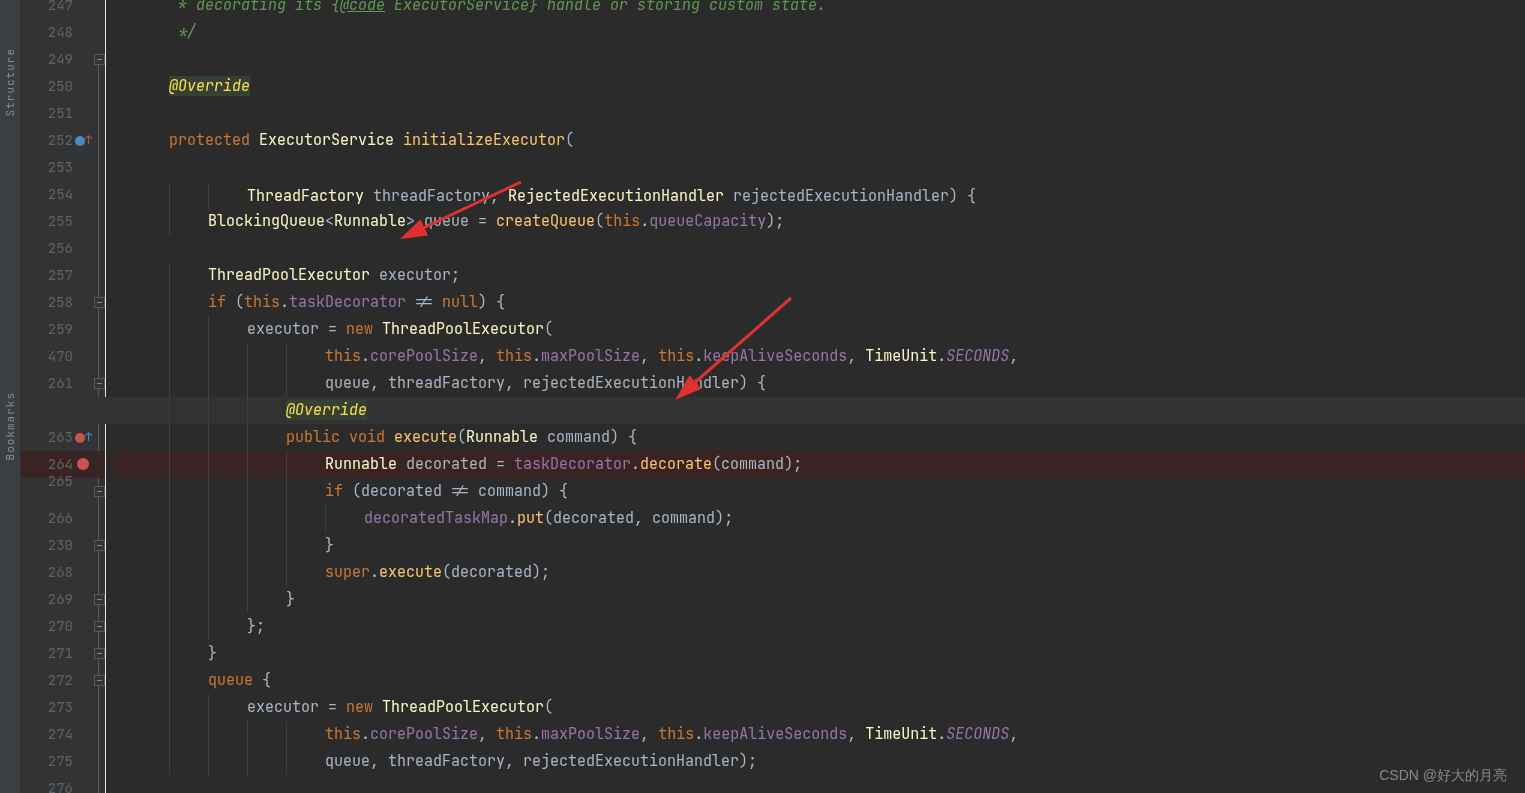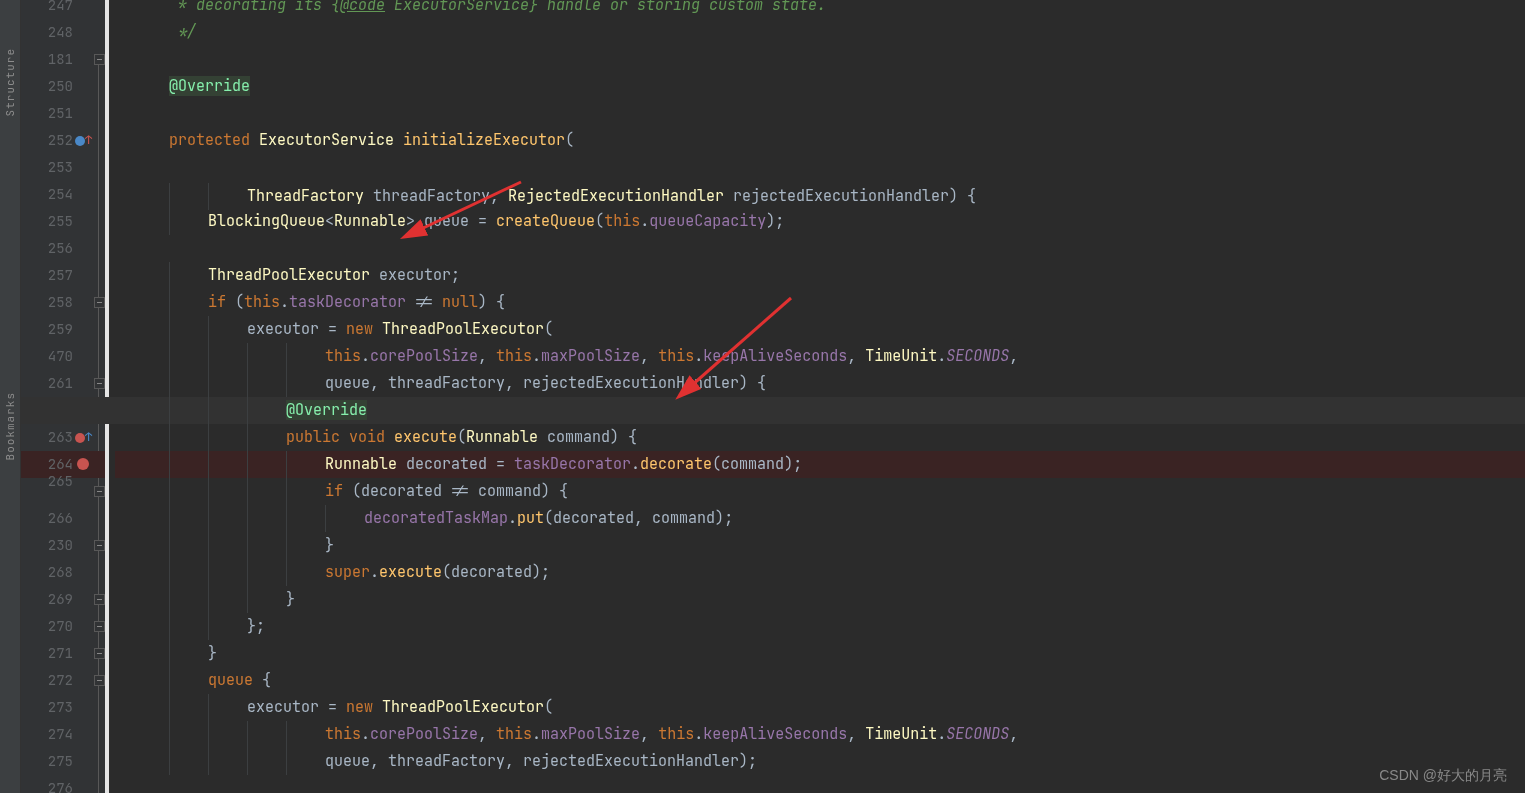--- a/index.html
+++ b/index.html
@@ -7,40 +7,40 @@
     overflow:hidden;}
   .editor{display:flex;height:100%;}
   .tool-strip{width:20px;background:#3c3f41;border-right:1px solid #323232;
     display:flex;flex-direction:column;align-items:center;padding-top:40px;
     color:#8c8c8c;font-size:11px;}
   .tool-strip .tab{writing-mode:vertical-rl;transform:rotate(180deg);
     padding:8px 2px;cursor:pointer;letter-spacing:1px;}
   .tool-strip .tab + .tab{margin-top:260px;}
   .main{flex:1;position:relative;}
   .gutter{position:absolute;left:0;top:0;bottom:0;width:84px;
-    background:#313335;border-right:4px solid #e5e5e5;}
+    background:#313335;border-right:1px solid #e5e5e5;}
   .gutter .ln{position:absolute;left:0;width:52px;text-align:right;
     color:#606366;font-size:14px;height:27px;line-height:27px;}
   .gutter .glyph{position:absolute;left:54px;height:27px;line-height:27px;
     font-size:12px;color:#606366;}
   .gutter .fold{position:absolute;left:72px;width:12px;height:27px;
     display:flex;align-items:center;justify-content:center;}
   .gutter .fold::before{content:'';width:9px;height:9px;border:1px solid #585858;
     background:#313335;}
   .gutter .fold.minus::after{content:'';position:absolute;width:5px;height:1px;
     background:#888;}
   .gutter .vline{position:absolute;left:77px;width:1px;background:#585858;}
   .code{position:absolute;left:94px;right:0;top:0;bottom:0;}
   .code .row{position:absolute;left:0;right:0;height:27px;line-height:27px;
     white-space:pre;padding-left:16px;}
   .hl-line{position:absolute;left:0;right:0;height:27px;background:#323232;}
   .bp-line{position:absolute;left:0;right:0;height:27px;background:#3a2323;}
   .gutter .bp-dot{position:absolute;left:56px;width:12px;height:12px;
     background:#c75450;border-radius:50%;top:7px;}
-  .c-an{color:#86efac;}
+  .c-an{color:#fde047;font-style:italic;}
   .c-an.hlbg{background:#344134;}
   .c-kw{color:#cc7832;}
   .c-ty{color:#fef9c3;}
   .c-fn{color:#ffc66d;}
   .c-fd{color:#9876aa;}
   .c-co{color:#9876aa;font-style:italic;}
   .c-pn{color:#a9b7c6;}
   .c-op{color:#a9b7c6;}
   .c-br{color:#a9b7c6;}
   .c-doc{color:#629755;font-style:italic;}
@@ -62,21 +62,21 @@
 <div class="editor">
   <div class="tool-strip">
     <div class="tab">Structure</div>
     <div class="tab">Bookmarks</div>
   </div>
   <div class="main">
     <div class="gutter">
         <div class="vline" style="top: 59px; height: 783px;"></div>
         <div class="ln" style="top: -8px;">247</div>
         <div class="ln" style="top: 19px;">248</div>
-        <div class="ln" style="top: 46px;">181</div>
+        <div class="ln" style="top: 46px;">249</div>
         <div class="fold minus" style="top: 46px;"></div>
         <div class="ln" style="top: 73px;">250</div>
         <div class="ln" style="top: 100px;">251</div>
         <div class="ln" style="top: 127px;">252</div>
         <div class="glyph" style="top: 127px;"><span class="over-icon"></span><span class="up-arr">↑</span></div>
         <div class="ln" style="top: 154px;">253</div>
         <div class="ln" style="top: 181px;">254</div>
         <div class="ln" style="top: 208px;">255</div>
         <div class="ln" style="top: 235px;">256</div>
         <div class="ln" style="top: 262px;">257</div>

